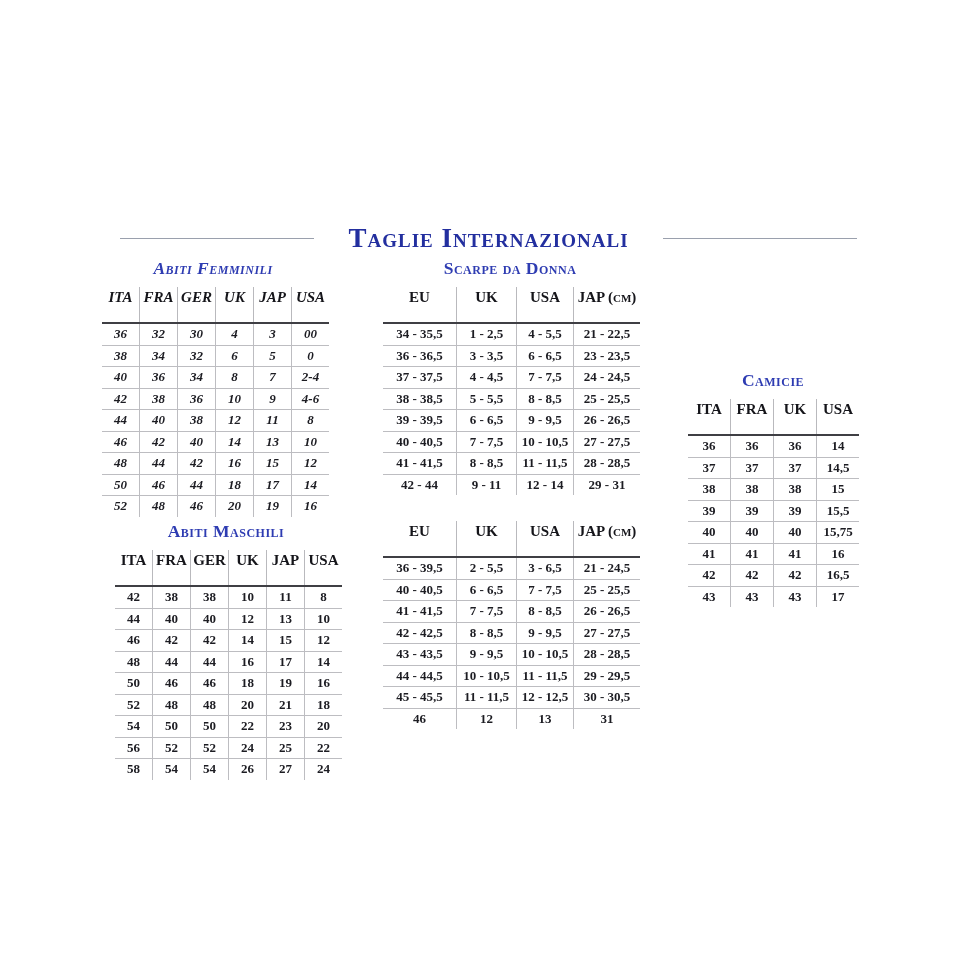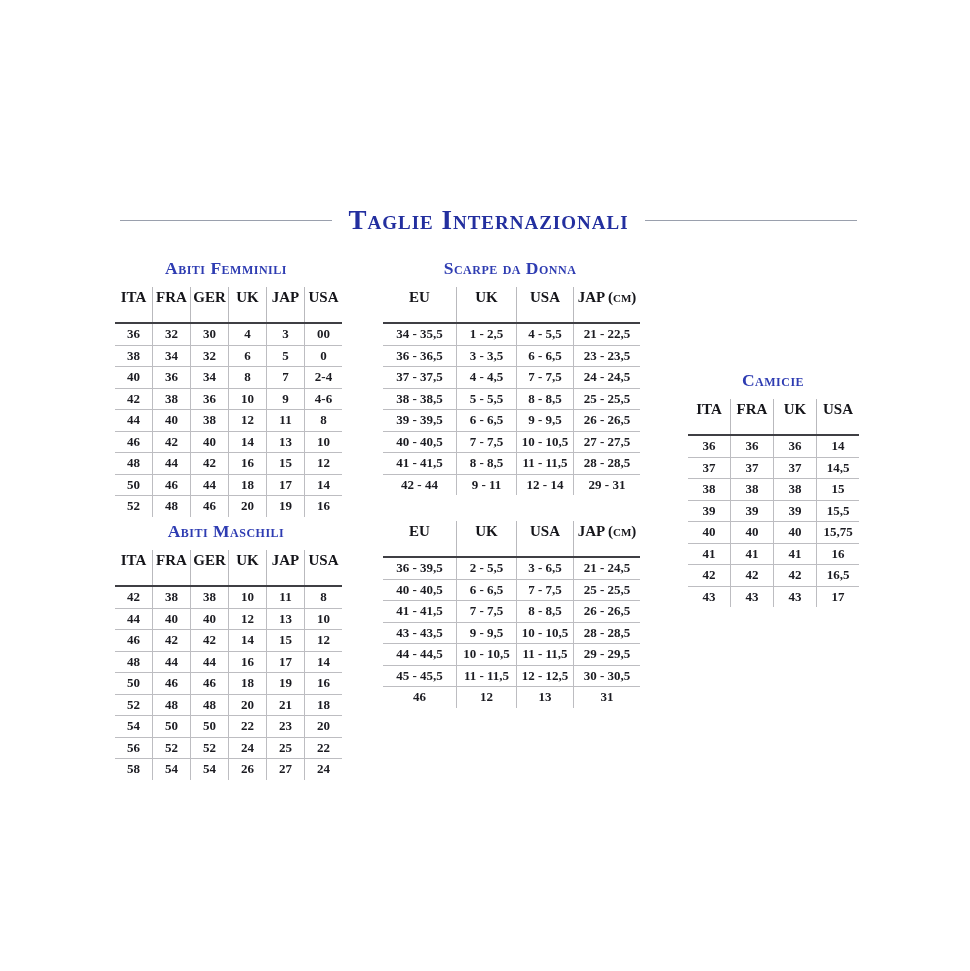--- a/index.html
+++ b/index.html
@@ -25,34 +25,34 @@
     display: flex;
     align-items: center;
     gap: 16px;
   }
   .rule {
     flex: 1;
     height: 0;
     border-top: 1px solid #9aa0ad;
   }
   .page-title {
-    margin: 0;
+    margin: 18px;
     font-variant: small-caps;
     font-weight: bold;
     font-size: 27px;
     letter-spacing: 1px;
     color: #232f9f;
     white-space: nowrap;
   }
 
   
   .size-section {
     position: absolute;
   }
-  .pos-abiti-femminili { left: 115px; top: 258px; width: 222px; }
+  .pos-abiti-femminili { left: 102px; top: 258px; width: 222px; font-style: italic; }
   .pos-scarpe-donna    { left: 383px; top: 258px; width: 254px; }
   .pos-camicie         { left: 688px; top: 370px; width: 170px; }
   .pos-abiti-maschili  { left: 115px; top: 521px; width: 222px; }
   .pos-scarpe-uomo     { left: 383px; top: 521px; width: 254px; }
 
   .section-title {
     margin: 0 0 8px 0;
     text-align: center;
     font-variant: small-caps;
     font-weight: bold;
@@ -448,20 +448,26 @@
             <td>7 - 7,5</td>
             <td>25 - 25,5</td>
           </tr>
           <tr>
             <td>41 - 41,5</td>
             <td>7 - 7,5</td>
             <td>8 - 8,5</td>
             <td>26 - 26,5</td>
           </tr>
           <tr>
+            <td>42 - 42,5</td>
+            <td>8 - 8,5</td>
+            <td>9 - 9,5</td>
+            <td>27 - 27,5</td>
+          </tr>
+          <tr>
             <td>43 - 43,5</td>
             <td>9 - 9,5</td>
             <td>10 - 10,5</td>
             <td>28 - 28,5</td>
           </tr>
           <tr>
             <td>44 - 44,5</td>
             <td>10 - 10,5</td>
             <td>11 - 11,5</td>
             <td>29 - 29,5</td>

